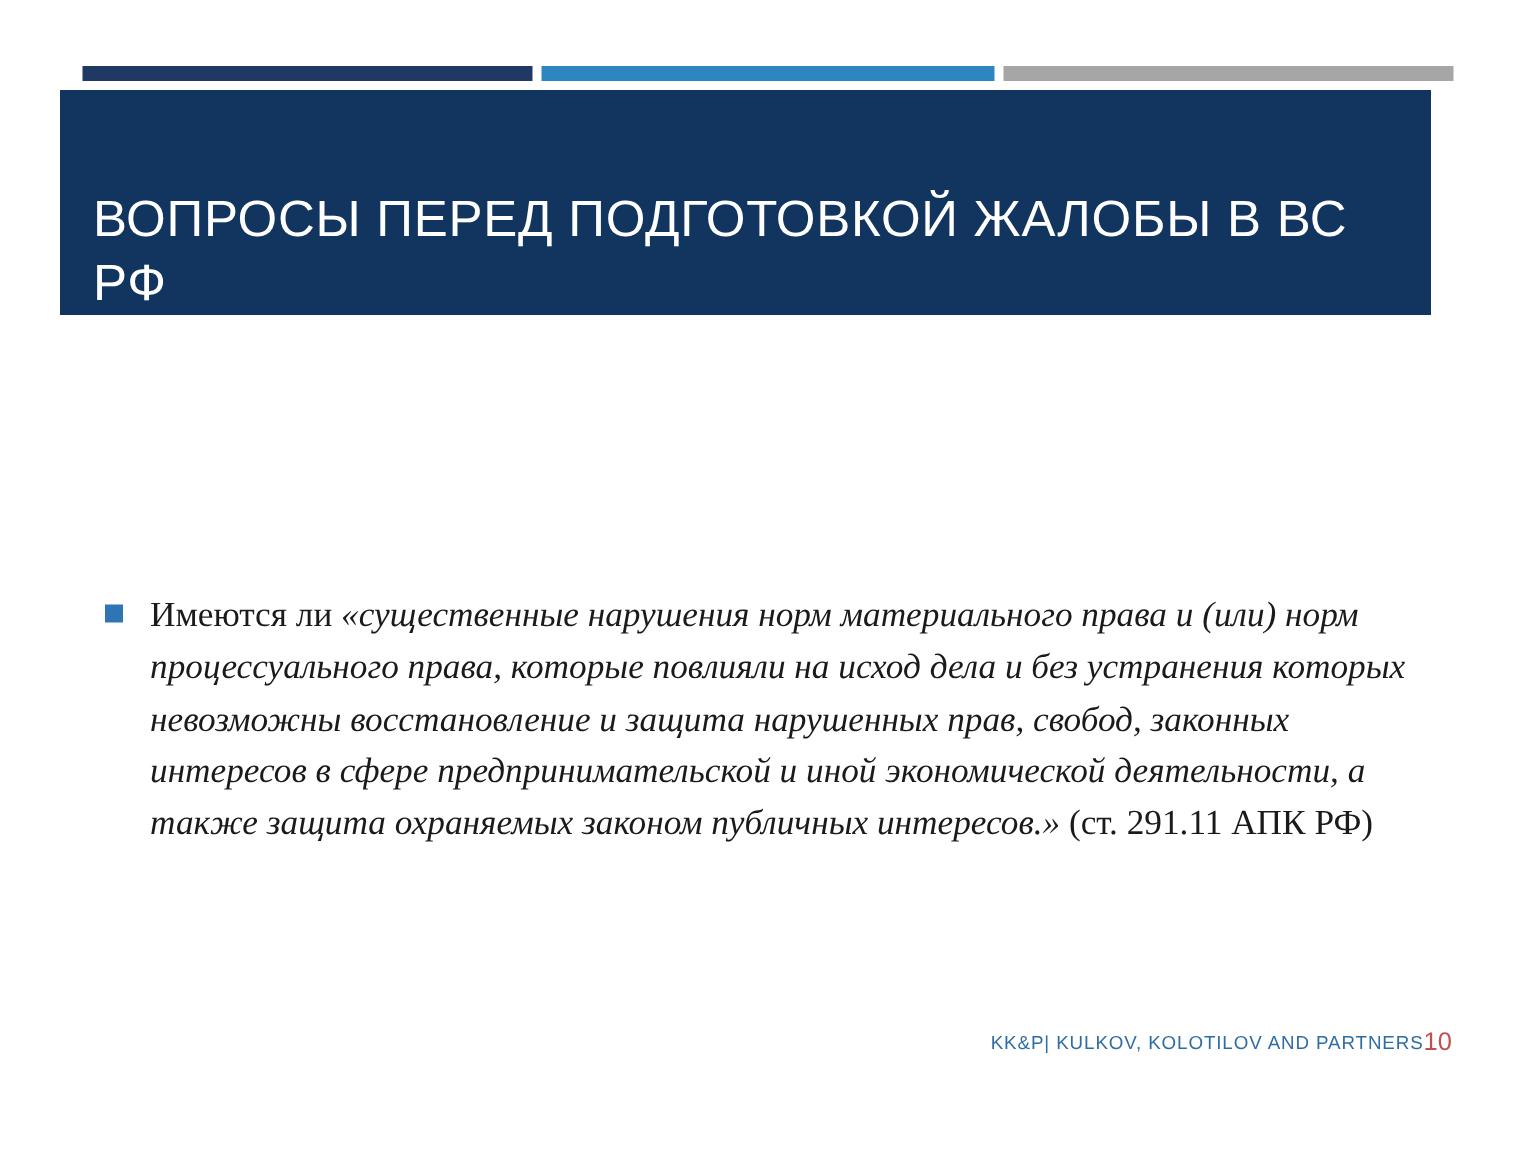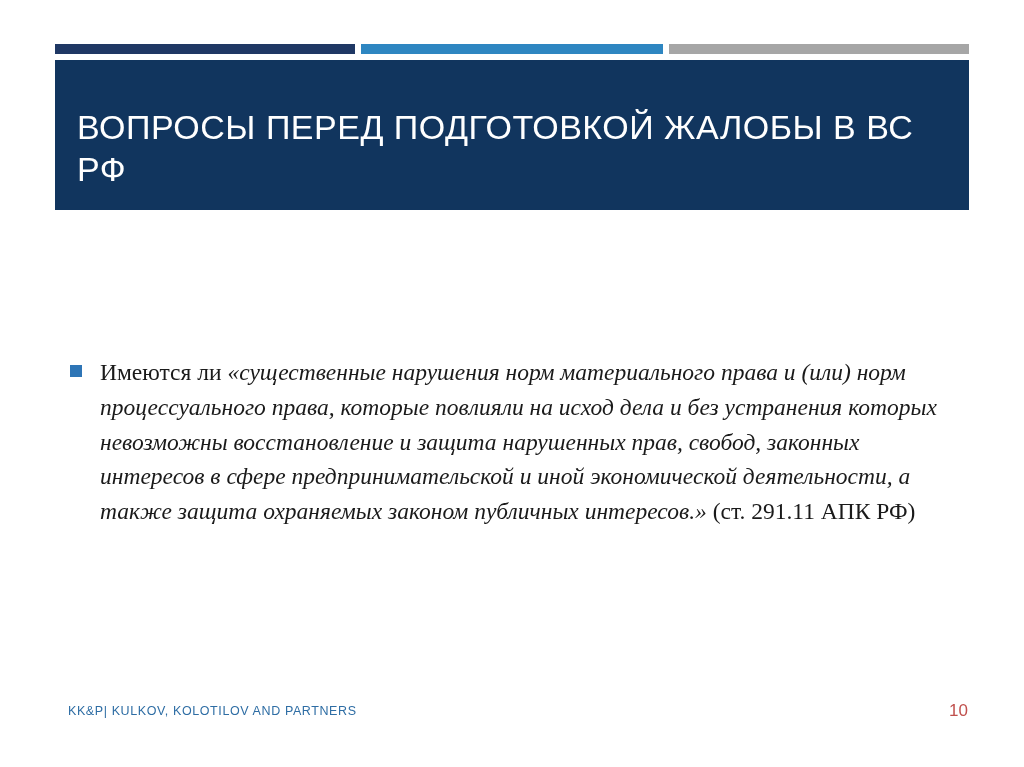--- a/index.html
+++ b/index.html
@@ -36,26 +36,26 @@
     height: 10px;
   }
   .bar-dark { background: #1f3864; flex: 0 0 300px; }
   .bar-blue { background: #2e86c1; flex: 0 0 302px; }
   .bar-gray { background: #a6a6a6; flex: 1 1 auto; }
 
   
   .title-block {
     position: absolute;
     top: 60px;
-    left: 55px;
+    left: 40px;
     width: 914px;
     height: 150px;
     background: #11355e;
     display: flex;
-    align-items: center;
+    align-items: flex-end;
     box-sizing: border-box;
     padding: 26px 40px 0 22px;
   }
   .title-text {
     color: #ffffff;
     font-size: 34px;
     line-height: 1.25;
     font-weight: 400;
     letter-spacing: 0.5px;
     text-transform: uppercase;
@@ -65,20 +65,21 @@
   
   .content {
     position: absolute;
     top: 355px;
     left: 60px;
     width: 905px;
   }
   .bullet-item {
     display: flex;
     align-items: flex-start;
+    margin-top: 38px;
   }
   .bullet-marker {
     flex: 0 0 auto;
     width: 12px;
     height: 12px;
     background: #2e75b6;
     margin: 10px 18px 0 10px;
   }
   .bullet-text {
     flex: 1 1 auto;
@@ -89,25 +90,25 @@
     text-align: left;
   }
   .bullet-text .em {
     font-style: italic;
   }
 
   
   .footer {
     position: absolute;
     left: 68px;
-    bottom: 46px;
+    bottom: 62px;
     width: 900px;
     display: flex;
     align-items: center;
-    justify-content: space-between;
+    justify-content: flex-end;
   }
   .footer-left {
     font-size: 12.5px;
     letter-spacing: 0.6px;
     color: #2e6da4;
     text-transform: uppercase;
     font-family: "Liberation Sans", sans-serif;
   }
   .footer-right {
     font-size: 17px;

